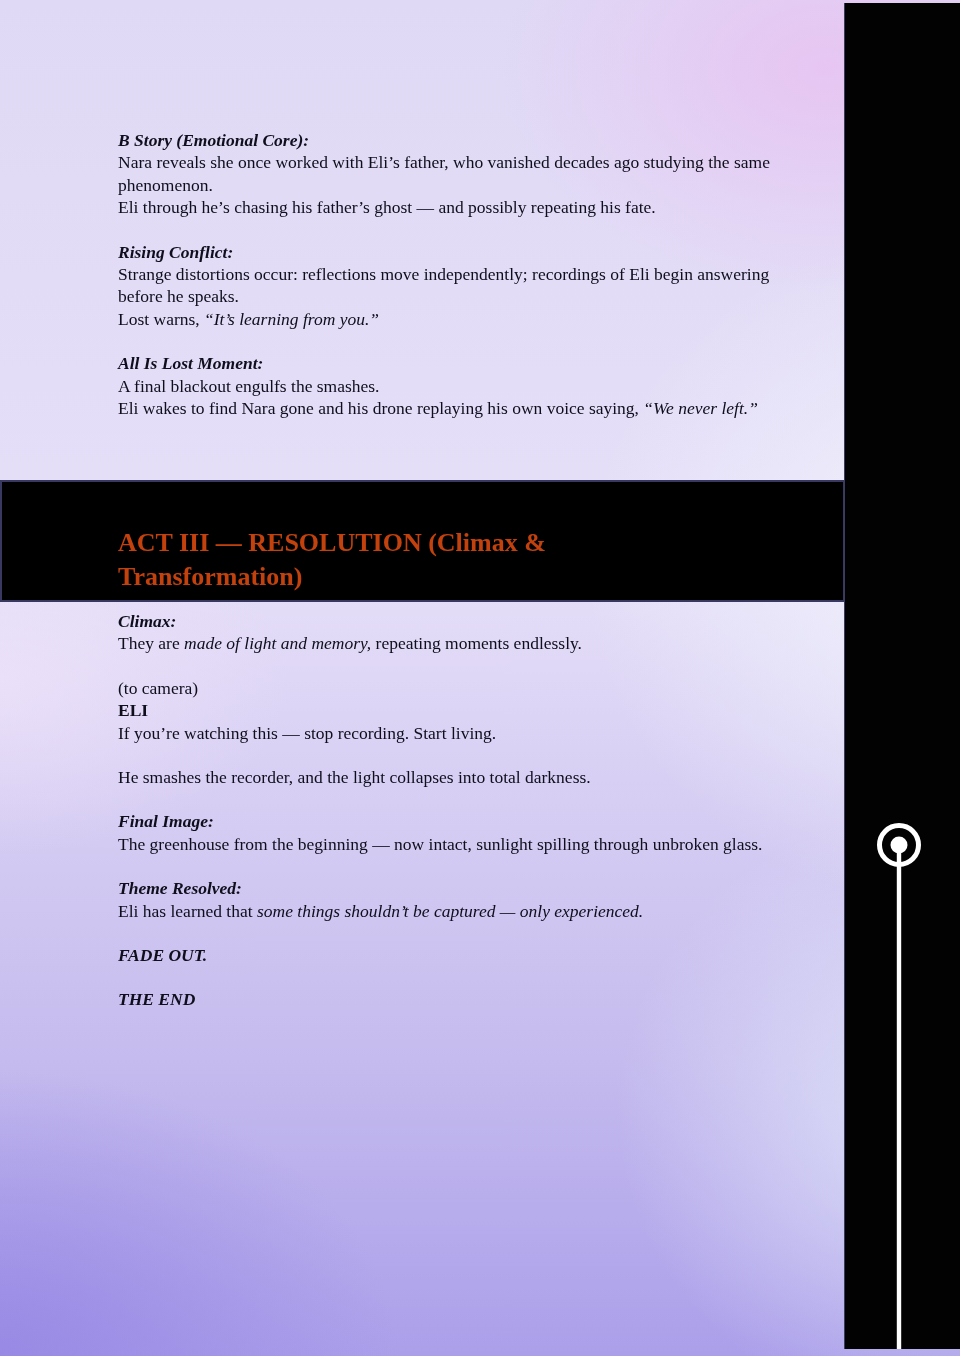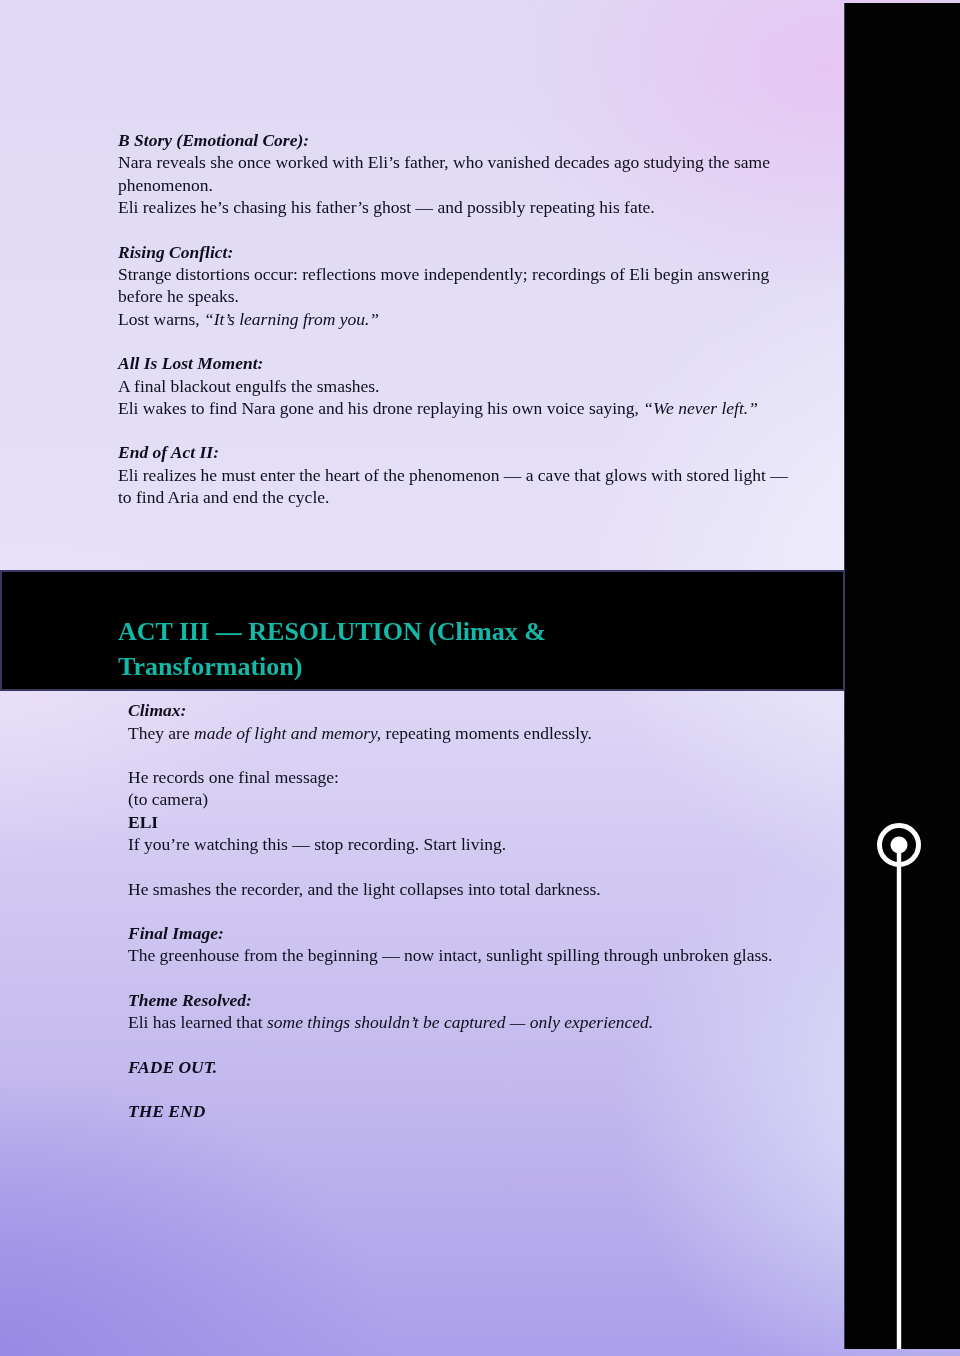--- a/index.html
+++ b/index.html
@@ -32,85 +32,80 @@
   .main {
     position: absolute; left: 0; top: 0;
     width: 844px;
     color: #0e0e1c;
   }
   .content {
     padding-left: 118px;
     width: 680px;
   }
   .content-top    { padding-top: 129px; padding-bottom: 39px; }
-  .content-bottom { padding-top: 8px; margin-left: 10px; }
+  .content-bottom { padding-top: 8px; }
 
   .para {
     margin: 0 0 22px 0;
     font-size: 17.5px;
     line-height: 22.4px;
   }
   .para .heading { font-weight: bold; font-style: italic; }
   .it { font-style: italic; }
   .b  { font-weight: bold; }
 
   .banner {
     box-sizing: border-box;
     width: 845px;
     background: #000000;
     border: 2px solid #383860;
     padding: 9px 30px 5px 116px;
-    color: #14b8a6;
+    color: #c2410c;
     font-weight: bold;
     font-size: 26px;
     line-height: 34.5px;
     white-space: pre-line;
   }
 </style>
 </head>
 <body>
 
 <div class="page">
 
   <div class="main">
 
     <div class="content content-top">
         <div class="para">
           <div class="heading">B Story (Emotional Core):</div>
           <div class="line"><span>Nara reveals she once worked with Eli’s father, who vanished decades ago studying the same phenomenon.</span></div>
-          <div class="line"><span>Eli realizes he’s chasing his father’s ghost — and possibly repeating his fate.</span></div>
+          <div class="line"><span>Eli through he’s chasing his father’s ghost — and possibly repeating his fate.</span></div>
         </div>
         <div class="para">
           <div class="heading">Rising Conflict:</div>
           <div class="line"><span>Strange distortions occur: reflections move independently; recordings of Eli begin answering before he speaks.</span></div>
           <div class="line"><span>Lost warns, </span><span class="it">“It’s learning from you.”</span></div>
         </div>
         <div class="para">
           <div class="heading">All Is Lost Moment:</div>
           <div class="line"><span>A final blackout engulfs the smashes.</span></div>
           <div class="line"><span>Eli wakes to find Nara gone and his drone replaying his own voice saying, </span><span class="it">“We never left.”</span></div>
-        </div>
-        <div class="para">
-          <div class="heading">End of Act II:</div>
-          <div class="line"><span>Eli realizes he must enter the heart of the phenomenon — a cave that glows with stored light — to find Aria and end the cycle.</span></div>
         </div>
       </div>
 
     <div class="banner">
       <span>ACT III — RESOLUTION (Climax &amp;
 Transformation)</span>
     </div>
 
     <div class="content content-bottom">
         <div class="para">
           <div class="heading">Climax:</div>
           <div class="line"><span>They are </span><span class="it">made of light and memory,</span><span> repeating moments endlessly.</span></div>
         </div>
         <div class="para">
-          <div class="line"><span>He records one final message:</span></div>
           <div class="line"><span>(to camera)</span></div>
           <div class="line"><span class="b">ELI</span></div>
           <div class="line"><span>If you’re watching this — stop recording. Start living.</span></div>
         </div>
         <div class="para">
           <div class="line"><span>He smashes the recorder, and the light collapses into total darkness.</span></div>
         </div>
         <div class="para">
           <div class="heading">Final Image:</div>
           <div class="line"><span>The greenhouse from the beginning — now intact, sunlight spilling through unbroken glass.</span></div>

